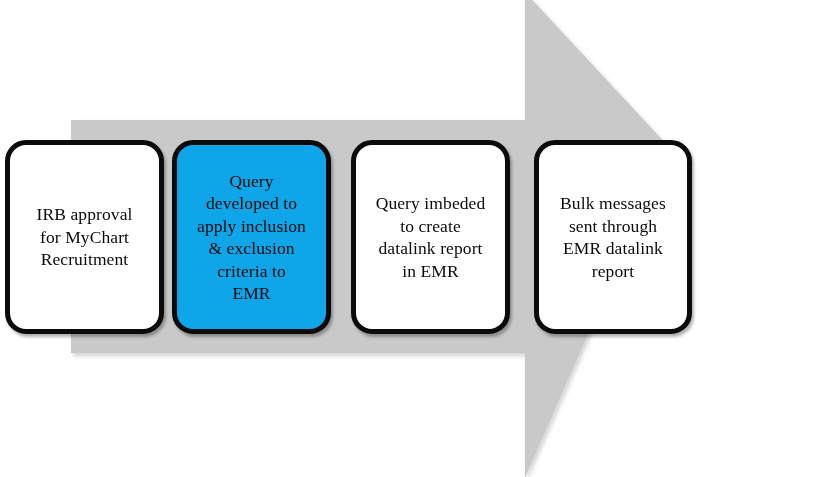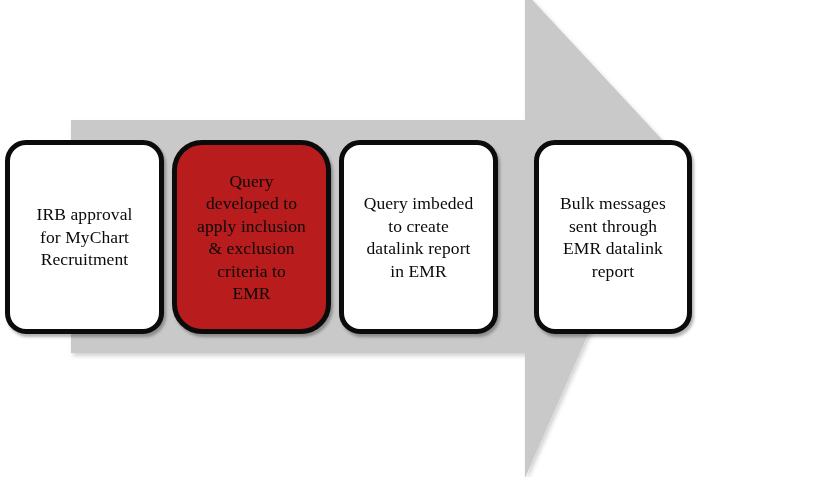--- a/index.html
+++ b/index.html
@@ -51,21 +51,21 @@
     box-sizing: border-box;
     text-align: center;
     color: #0a0a0a;
     font-size: 17.5px;
     line-height: 22.5px;
     letter-spacing: 0.1px;
     white-space: pre-line;
   }
   .box-1 { left: 5px;   width: 159px; justify-content: flex-end; }
   .box-2 { left: 172px; width: 159px; }
-  .box-3 { left: 339px; width: 159px; }
+  .box-3 { left: 351px; width: 159px; }
   .box-4 { left: 534px; width: 158px; }
   .box-5 { left: 672px; width: 156px; }
 </style>
 </head>
 <body>
 
 <div id="canvas" style="background: rgb(255, 255, 255);">
 
   <svg id="arrow-layer" viewBox="0 0 833 477" width="833" height="477" aria-hidden="true">
     <defs>
@@ -77,21 +77,21 @@
   </svg>
 
   <div id="steps-layer">
 
     <div class="step-box box-1" style="border-color: rgb(11, 11, 11); background: rgb(255, 255, 255);">
       <span class="step-label">IRB approval
 for MyChart
 Recruitment</span>
     </div>
 
-    <div class="step-box box-2" style="border-color: rgb(11, 11, 11); background: #b91c1c; border-radius: 30px;">
+    <div class="step-box box-2" style="border-color: rgb(11, 11, 11); background: #0ea5e9;">
       <span class="step-label">Query
 developed to
 apply inclusion
 &amp; exclusion
 criteria to
 EMR</span>
     </div>
 
     <div class="step-box box-3" style="border-color: rgb(11, 11, 11); background: rgb(255, 255, 255);">
       <span class="step-label">Query imbeded

